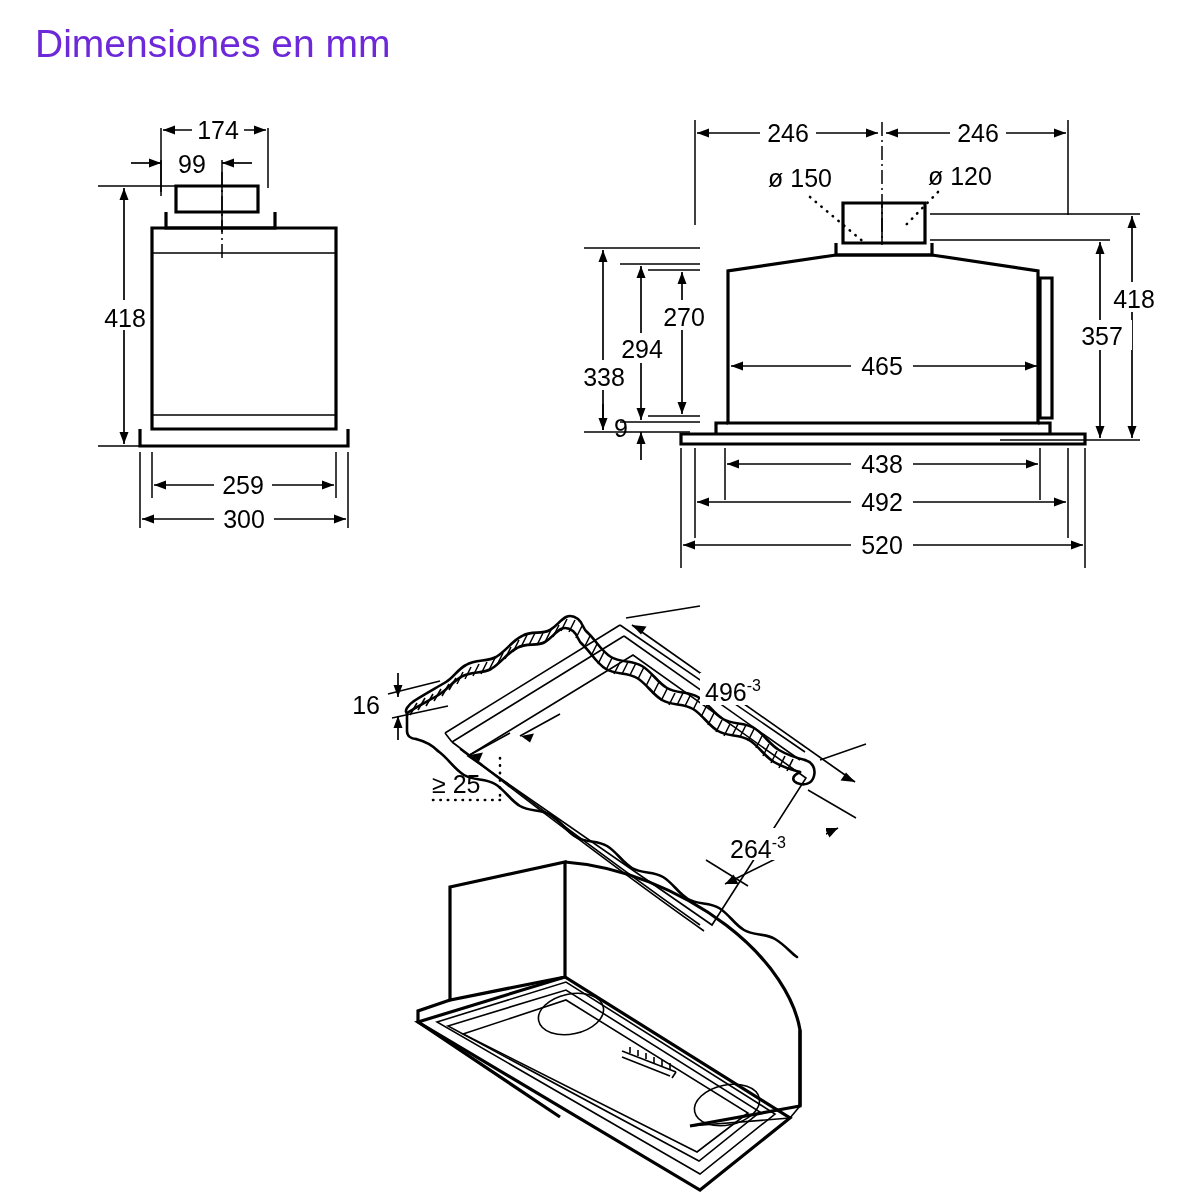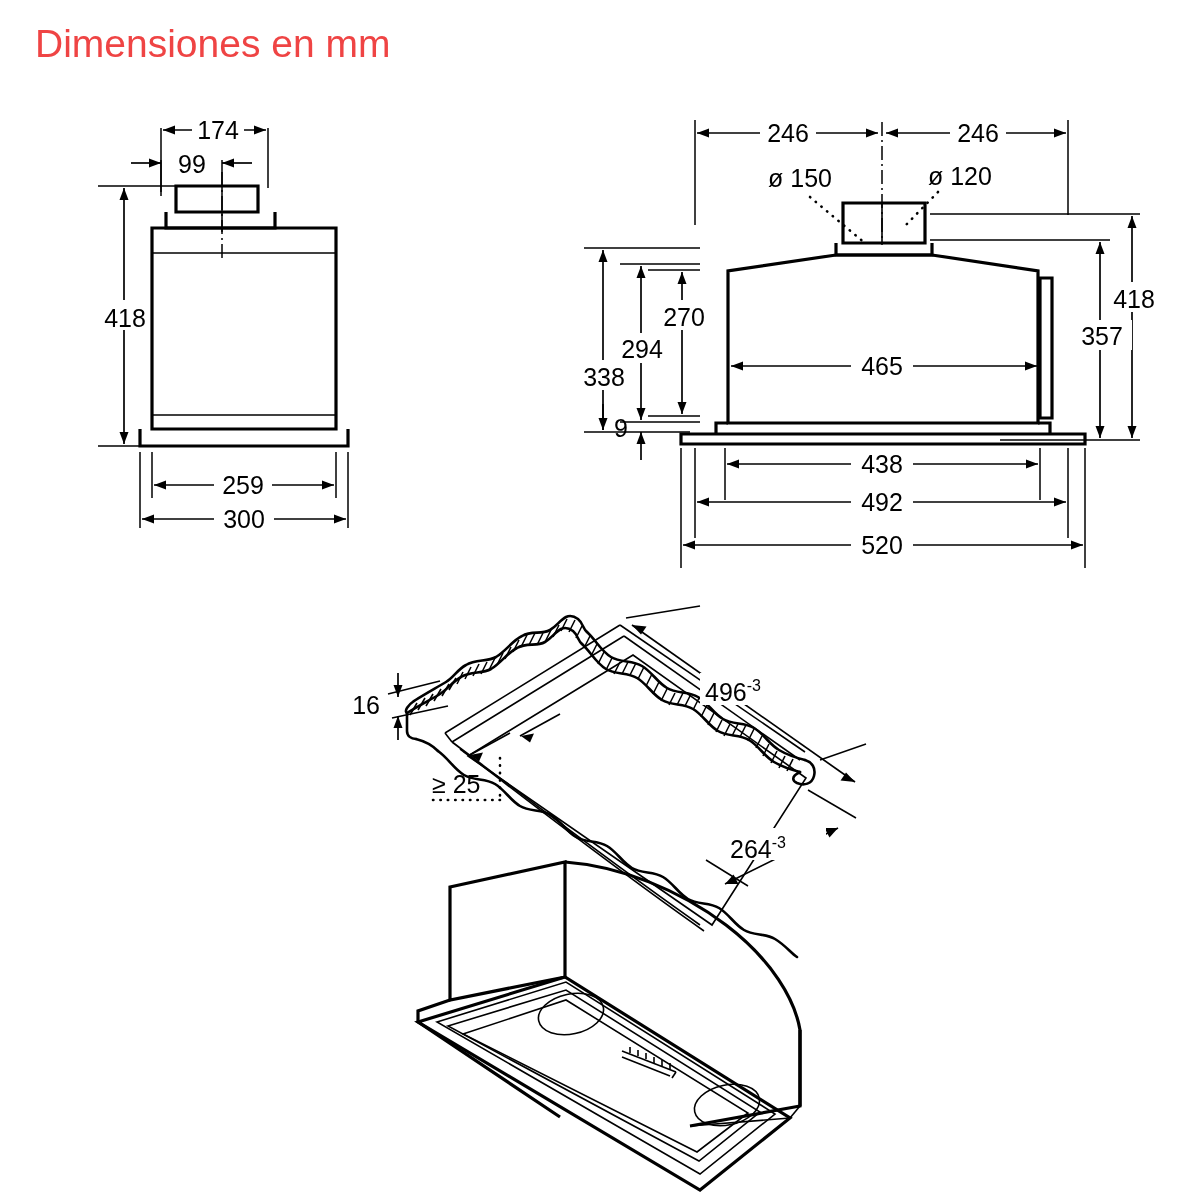--- a/index.html
+++ b/index.html
@@ -1,18 +1,18 @@
 <!DOCTYPE html>
 <html><head>
 <meta charset="utf-8">
 <style>
   html,body{margin:0;padding:0;background:#ffffff;}
   body{width:1200px;height:1200px;overflow:hidden;font-family:"Liberation Sans",sans-serif;color:#000;}
   #stage{position:relative;width:1200px;height:1200px;background:#fff;}
-  #title{position:absolute;left:35px;top:22px;font-size:39px;font-weight:400;color:#ef4444;letter-spacing:0px;white-space:nowrap;}
+  #title{position:absolute;left:35px;top:22px;font-size:39px;font-weight:400;color:#6d28d9;letter-spacing:0px;white-space:nowrap;}
   svg{position:absolute;left:0;top:0;width:1200px;height:1200px;}
   .ln{stroke:#000;stroke-width:1.6;fill:none;}
   .thick{stroke:#000;stroke-width:3.2;fill:none;stroke-linejoin:miter;}
   .thick2{stroke:#000;stroke-width:2.6;fill:none;stroke-linejoin:round;stroke-linecap:round;}
   .ext{stroke:#000;stroke-width:1.5;fill:none;}
   .dim{stroke:#000;stroke-width:1.7;fill:none;}
   .ctr{stroke:#000;stroke-width:1.5;fill:none;stroke-dasharray:14 4 2 4;}
   .dot{stroke:#000;stroke-width:2.6;fill:none;stroke-linecap:round;stroke-dasharray:0.4 7;}
   .t{font-family:"Liberation Sans",sans-serif;font-size:25px;fill:#000;}
   .tc{font-family:"Liberation Sans",sans-serif;font-size:25px;fill:#000;text-anchor:middle;}

